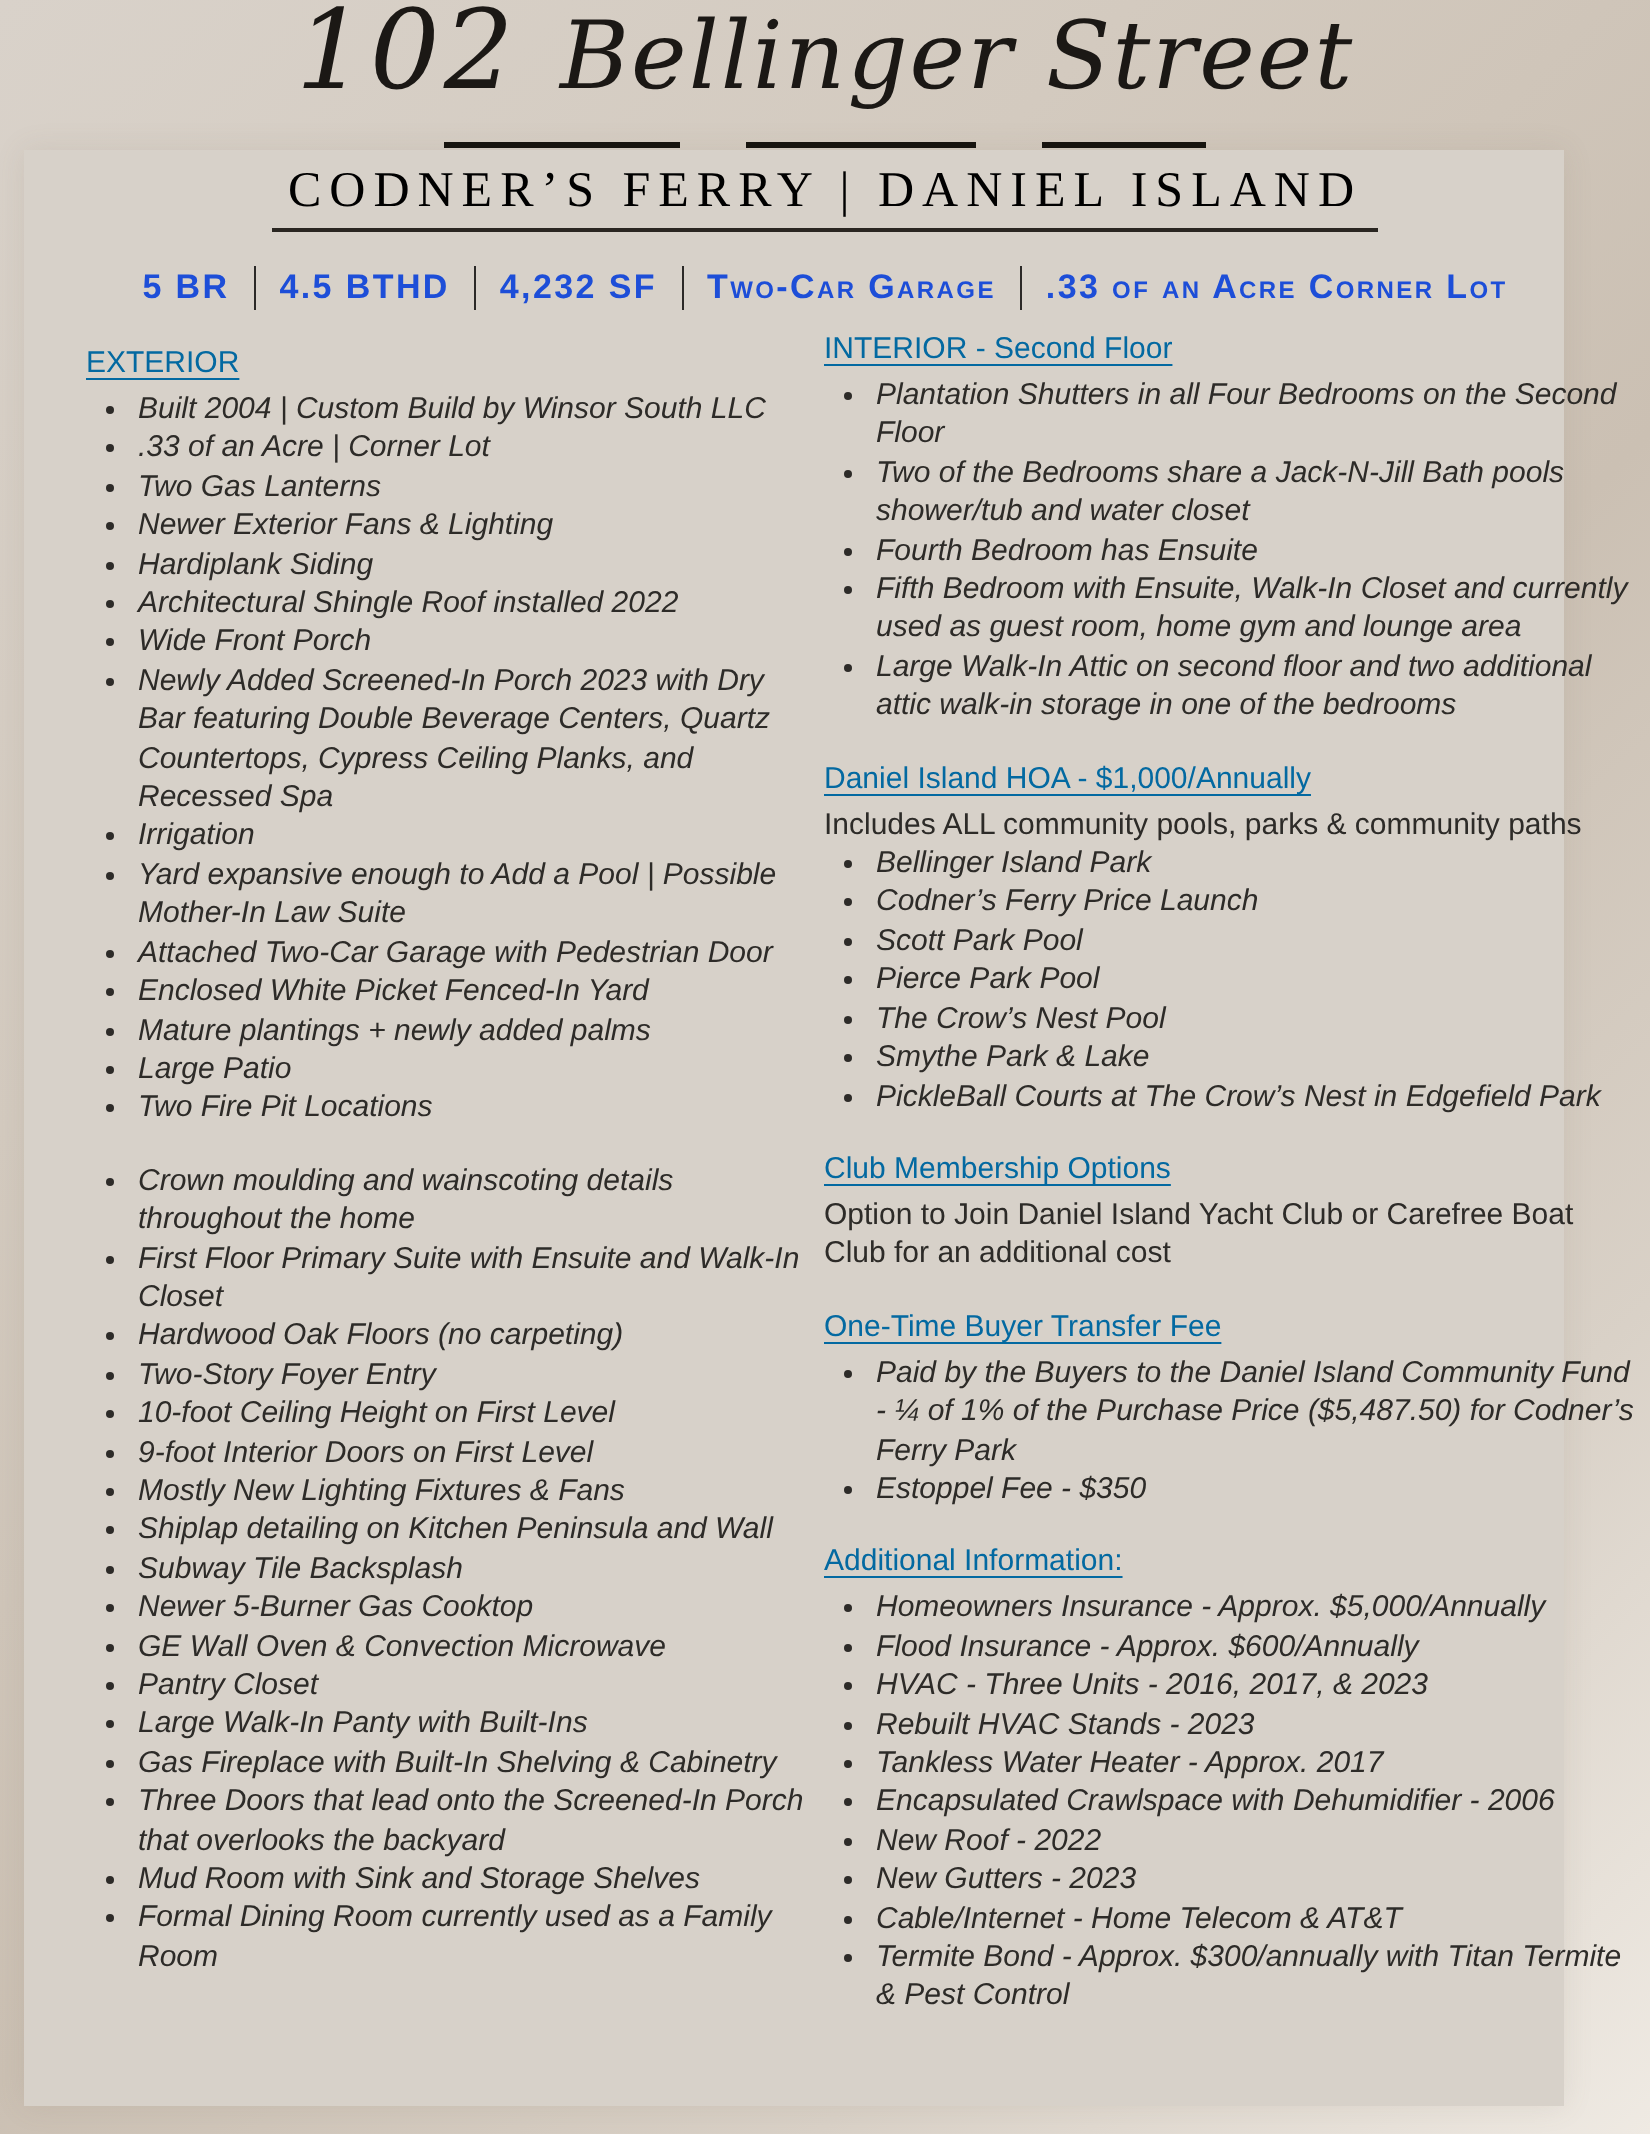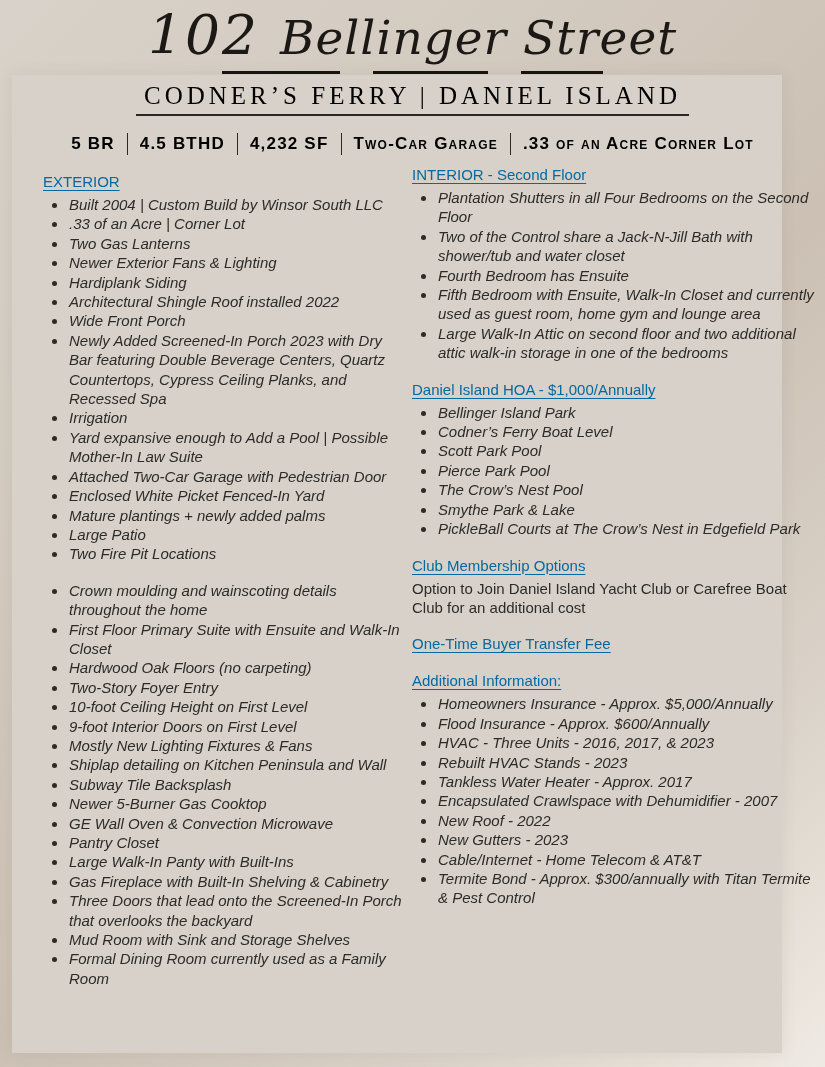--- a/index.html
+++ b/index.html
@@ -10,42 +10,42 @@
   }
   .panel{
     position:absolute;left:12px;top:75px;width:770px;height:978px;
     background:#d7d1c9;
     box-shadow:0 0 14px rgba(120,105,90,.12);
   }
   
   .header{position:absolute;top:2px;left:0;width:100%;text-align:center;}
   .address-line{
     font-family:"DejaVu Serif","Liberation Serif",serif;
-    font-style:italic;color:#1b1815;line-height:66px;white-space:nowrap;
+    font-style:italic;color:#1b1815;line-height:46px;white-space:nowrap;
   }
   .addr-num{font-size:55px;letter-spacing:2px;}
   .addr-script{font-size:47px;margin-left:16px;letter-spacing:1px;}
   .title-underlines{
     position:absolute;top:71px;left:0;width:100%;
     display:flex;justify-content:center;gap:33px;
   }
   .title-underlines span{display:block;height:3px;background:#17140f;}
   .tu1{width:118px;} .tu2{width:115px;} .tu3{width:82px;}
   .subtitle-wrap{position:absolute;top:82px;left:0;width:100%;text-align:center;}
   .subtitle{
     display:inline-block;
     font-family:"Liberation Serif","DejaVu Serif",serif;
     font-size:25px;letter-spacing:4px;color:#000000;
     padding:0 8px 4px 8px;border-bottom:2px solid #2a2621;white-space:nowrap;
   }
   
   .stats{
     position:absolute;top:133px;left:0;width:100%;
     display:flex;justify-content:center;align-items:center;
-    font-size:17px;font-weight:600;letter-spacing:1.2px;color:#000000;
+    font-size:17px;font-weight:600;letter-spacing:1.2px;color:#1d4ed8;
     font-variant:small-caps;
   }
   .stats .sep{width:0;height:22px;border-left:1.7px solid #2b2927;margin:0 12px;}
   
   .col{position:absolute;font-size:15px;color:#2d2b28;line-height:19.4px;}
   #col-left{left:43px;top:172px;width:364px;}
   #col-right{left:412px;top:165px;width:408px;}
   .section{margin:0 0 17px 0;}
   .section h2{
     font-size:15px;font-weight:400;color:#0369a1;margin:0 0 3px 0;
@@ -128,53 +128,58 @@
         <li>Mud Room with Sink and Storage Shelves</li>
         <li>Formal Dining Room currently used as a Family Room</li>
       </ul>
     </div>
   </div>
 <div class="col" id="col-right">
     <div class="section">
       <h2>INTERIOR - Second Floor</h2>
       <ul>
         <li>Plantation Shutters in all Four Bedrooms on the Second Floor</li>
-        <li>Two of the Control share a Jack-N-Jill Bath with shower/tub and water closet</li>
+        <li>Two of the Bedrooms share a Jack-N-Jill Bath pools shower/tub and water closet</li>
         <li>Fourth Bedroom has Ensuite</li>
         <li>Fifth Bedroom with Ensuite, Walk-In Closet and currently used as guest room, home gym and lounge area</li>
         <li>Large Walk-In Attic on second floor and two additional attic walk-in storage in one of the bedrooms</li>
       </ul>
     </div>
     <div class="section">
       <h2>Daniel Island HOA - $1,000/Annually</h2>
+      <p>Includes ALL community pools, parks &amp; community paths</p>
       <ul>
         <li>Bellinger Island Park</li>
-        <li>Codner’s Ferry Boat Level</li>
+        <li>Codner’s Ferry Price Launch</li>
         <li>Scott Park Pool</li>
         <li>Pierce Park Pool</li>
         <li>The Crow’s Nest Pool</li>
         <li>Smythe Park &amp; Lake</li>
         <li>PickleBall Courts at The Crow’s Nest in Edgefield Park</li>
       </ul>
     </div>
     <div class="section">
       <h2>Club Membership Options</h2>
       <p>Option to Join Daniel Island Yacht Club or Carefree Boat Club for an additional cost</p>
     </div>
     <div class="section">
       <h2>One-Time Buyer Transfer Fee</h2>
+      <ul>
+        <li>Paid by the Buyers to the Daniel Island Community Fund - ¼ of 1% of the Purchase Price ($5,487.50) for Codner’s Ferry Park</li>
+        <li>Estoppel Fee - $350</li>
+      </ul>
     </div>
     <div class="section">
       <h2>Additional Information:</h2>
       <ul>
         <li>Homeowners Insurance - Approx. $5,000/Annually</li>
         <li>Flood Insurance - Approx. $600/Annually</li>
         <li>HVAC - Three Units - 2016, 2017, &amp; 2023</li>
         <li>Rebuilt HVAC Stands - 2023</li>
         <li>Tankless Water Heater - Approx. 2017</li>
-        <li>Encapsulated Crawlspace with Dehumidifier - 2007</li>
+        <li>Encapsulated Crawlspace with Dehumidifier - 2006</li>
         <li>New Roof - 2022</li>
         <li>New Gutters - 2023</li>
         <li>Cable/Internet - Home Telecom &amp; AT&amp;T</li>
         <li>Termite Bond - Approx. $300/annually with Titan Termite &amp; Pest Control</li>
       </ul>
     </div>
   </div>
 
 </body></html>

